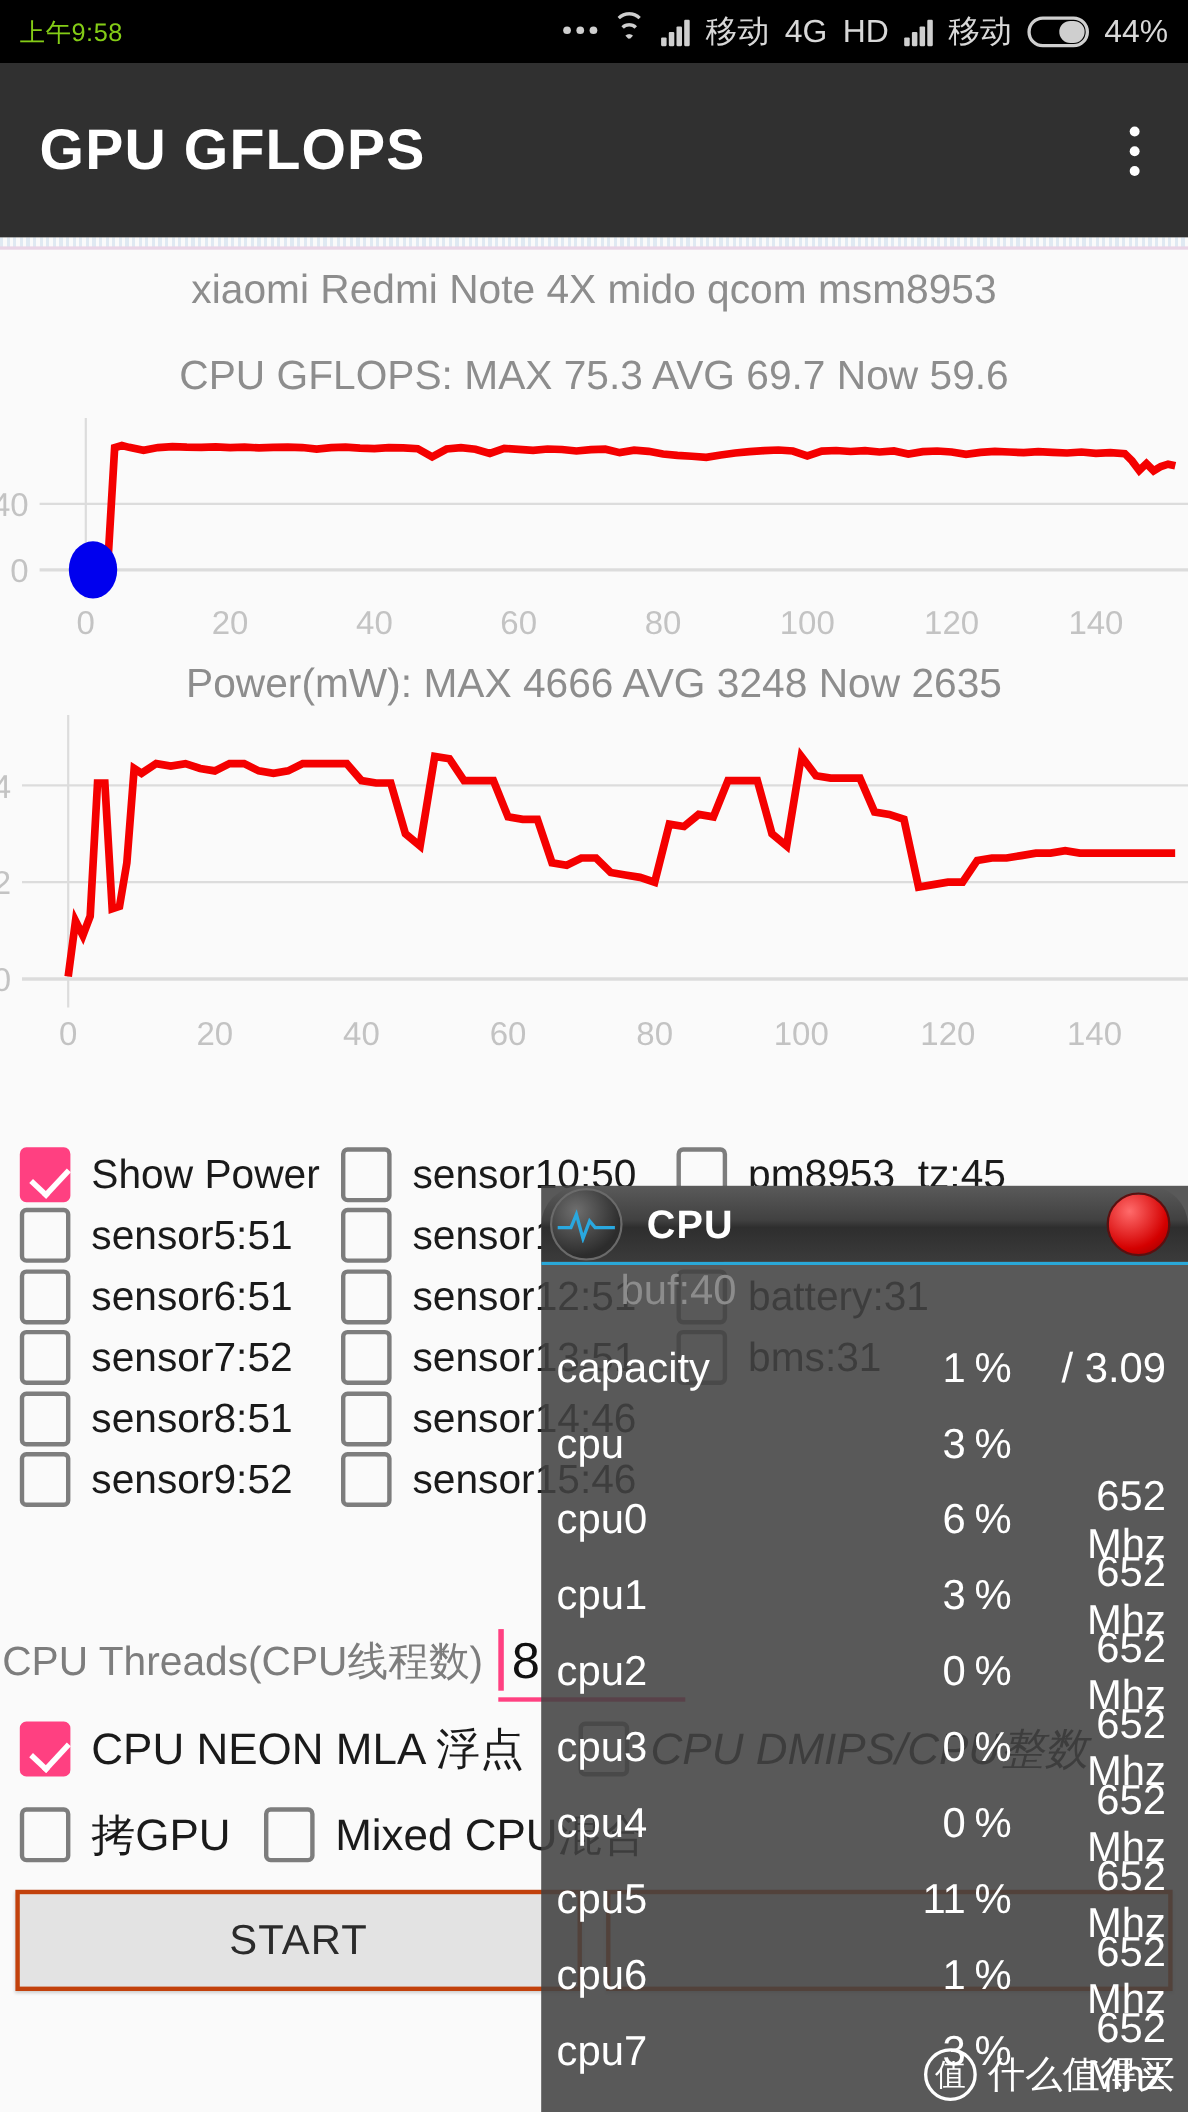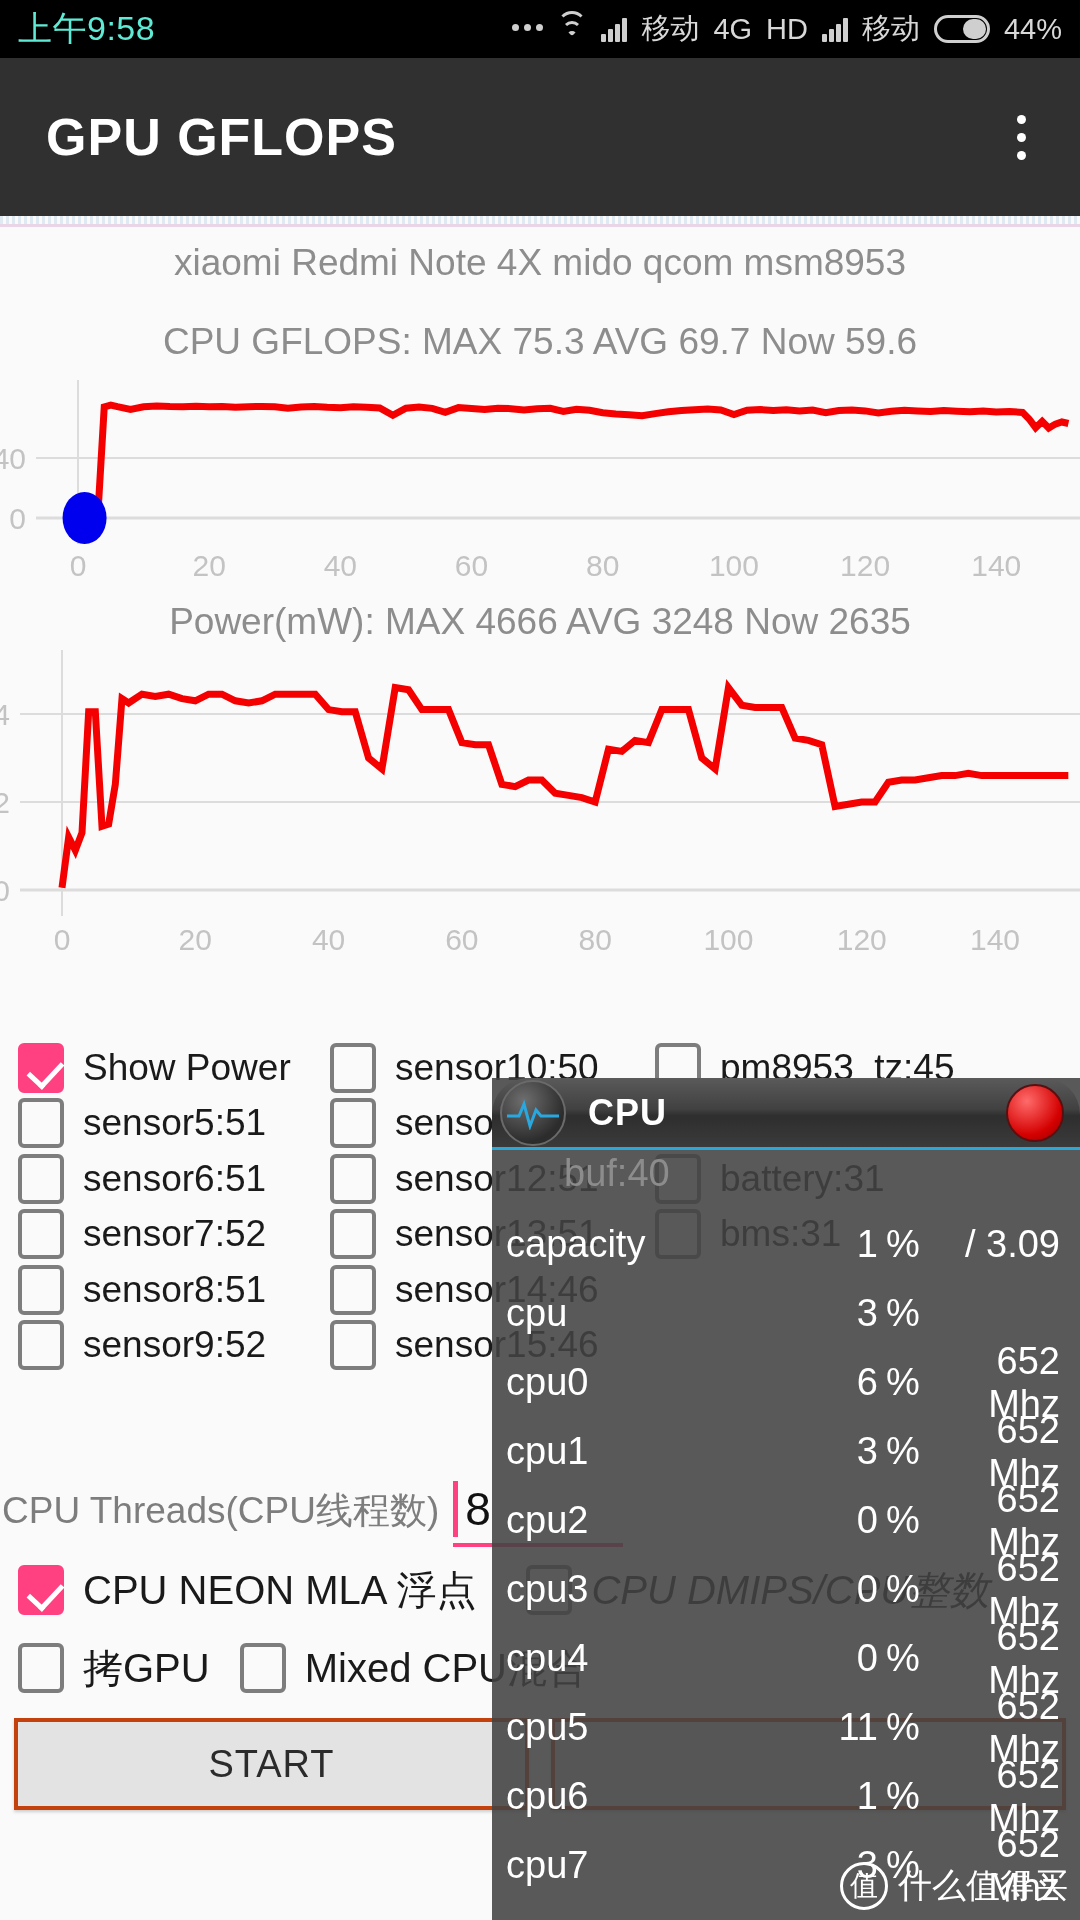--- a/index.html
+++ b/index.html
@@ -10,21 +10,21 @@
     overflow: hidden;
   }
   #root { position: relative; width: 1080px; height: 1920px; background: #fafafa; }
 
   
   .statusbar {
     position: absolute; left:0; top:0; width:1080px; height:58px;
     background:#000; color:#d4d4d4;
     display:flex; align-items:center; padding:0 18px;
   }
-  .sb-time { font-size:34px; letter-spacing:0.5px; color:#5eead4; }
+  .sb-time { font-size:23px; letter-spacing:0.5px; color:#84cc16; }
   .sb-right { margin-left:auto; display:flex; align-items:center; gap:14px; }
   .sb-dots { display:flex; gap:5px; align-items:flex-end; padding-bottom:4px;}
   .sb-dots i { width:7px;height:7px;border-radius:50%;background:#cfcfcf;display:block; }
   .sb-txt { font-size:29px; color:#d8d8d8; }
   .bars { display:flex; align-items:flex-end; gap:2px; height:26px; }
   .bars b { width:5px; background:#cfcfcf; display:block; border-radius:1px; }
   .bars b:nth-child(1){height:8px}
   .bars b:nth-child(2){height:13px}
   .bars b:nth-child(3){height:18px}
   .bars b:nth-child(4){height:24px}
@@ -35,21 +35,21 @@
   .wifi span:nth-child(1){width:30px;height:30px;}
   .wifi span:nth-child(2){width:20px;height:20px;}
   .wifi span:nth-child(3){width:10px;height:10px;border-width:4px;}
   .batt { width:56px; height:28px; border:3px solid #cfcfcf; border-radius:14px; position:relative; }
   .batt i { position:absolute; right:1px; top:1px; bottom:1px; width:45%;
             background:#cfcfcf; border-radius:12px; display:block; }
 
   
   .appbar {
     position:absolute; left:0; top:58px; width:1080px; height:158px;
-    background:#303030; display:flex; align-items:center; padding:0 46px;
+    background:#303030; display:flex; align-items:center; padding:0 36px;
   }
   .app-title { color:#fff; font-size:52px; font-weight:bold; letter-spacing:1px; }
   .overflow { margin-left:auto; display:flex; flex-direction:column; gap:9px; padding:8px; cursor:pointer;}
   .overflow i { width:9px;height:9px;border-radius:50%;background:#fff;display:block; }
 
   
   .hairline { position:absolute; left:0; top:216px; width:1080px; height:10px;
      background: repeating-linear-gradient(90deg,#dfe9f2 0 3px,#fafafa 3px 6px); }
   .hairline2 { position:absolute; left:0; top:224px; width:1080px; height:3px; background:#e9d5e6; }
 
@@ -63,21 +63,21 @@
   .chart-title {
     position:absolute; width:1080px; display:flex; align-items:center; justify-content:center;
     color:#8d8d8d; font-size:37px;
   }
   .chart { position:absolute; }
   .chart svg { display:block; }
   .axis-lbl { fill:#c3c3c3; font-size:30px; font-family:"Liberation Sans",sans-serif; }
 
   
   .cbgrid { position:absolute; left:0; top:1040px; width:1080px; }
-  .cbrow { display:flex; height:55.5px; align-items:center;gap:20px; }
+  .cbrow { display:flex; height:55.5px; align-items:center; }
   .cbcell { display:flex; align-items:center; }
   .cbcell.c0 { width:310px; padding-left:18px; }
   .cbcell.c1 { width:305px; }
   .cbcell.c2 { width:auto; }
   .box {
     width:46px; height:50px; border:4px solid #7d7d7d; border-radius:6px;
     background:transparent; flex:none; position:relative;
   }
   .box.on { background:#ff4081; border-color:#ff4081; }
   .box.on::after {

